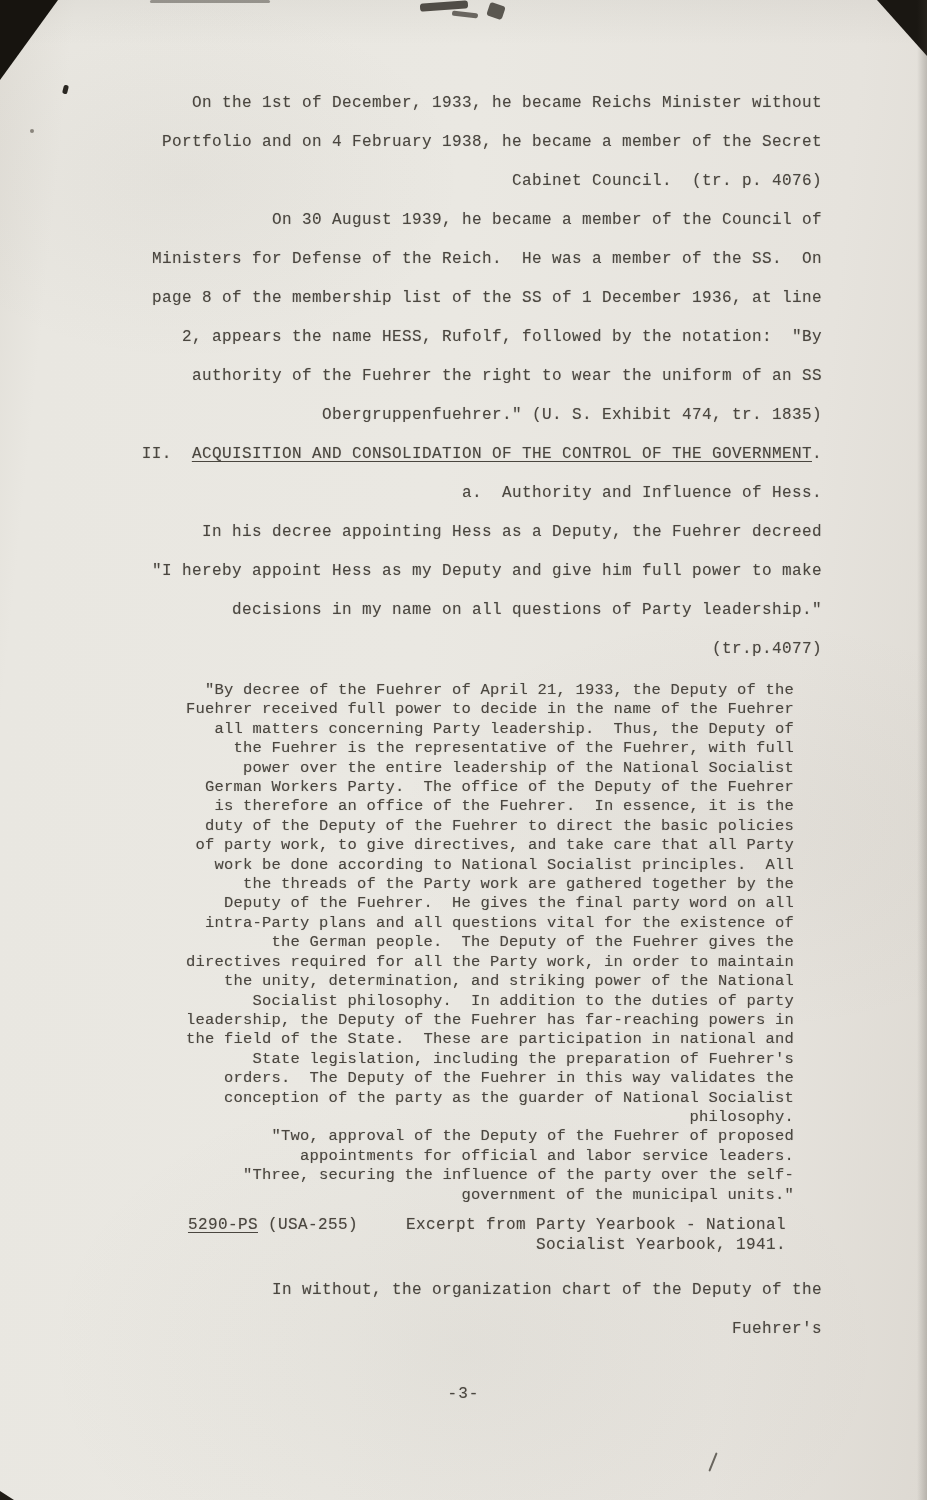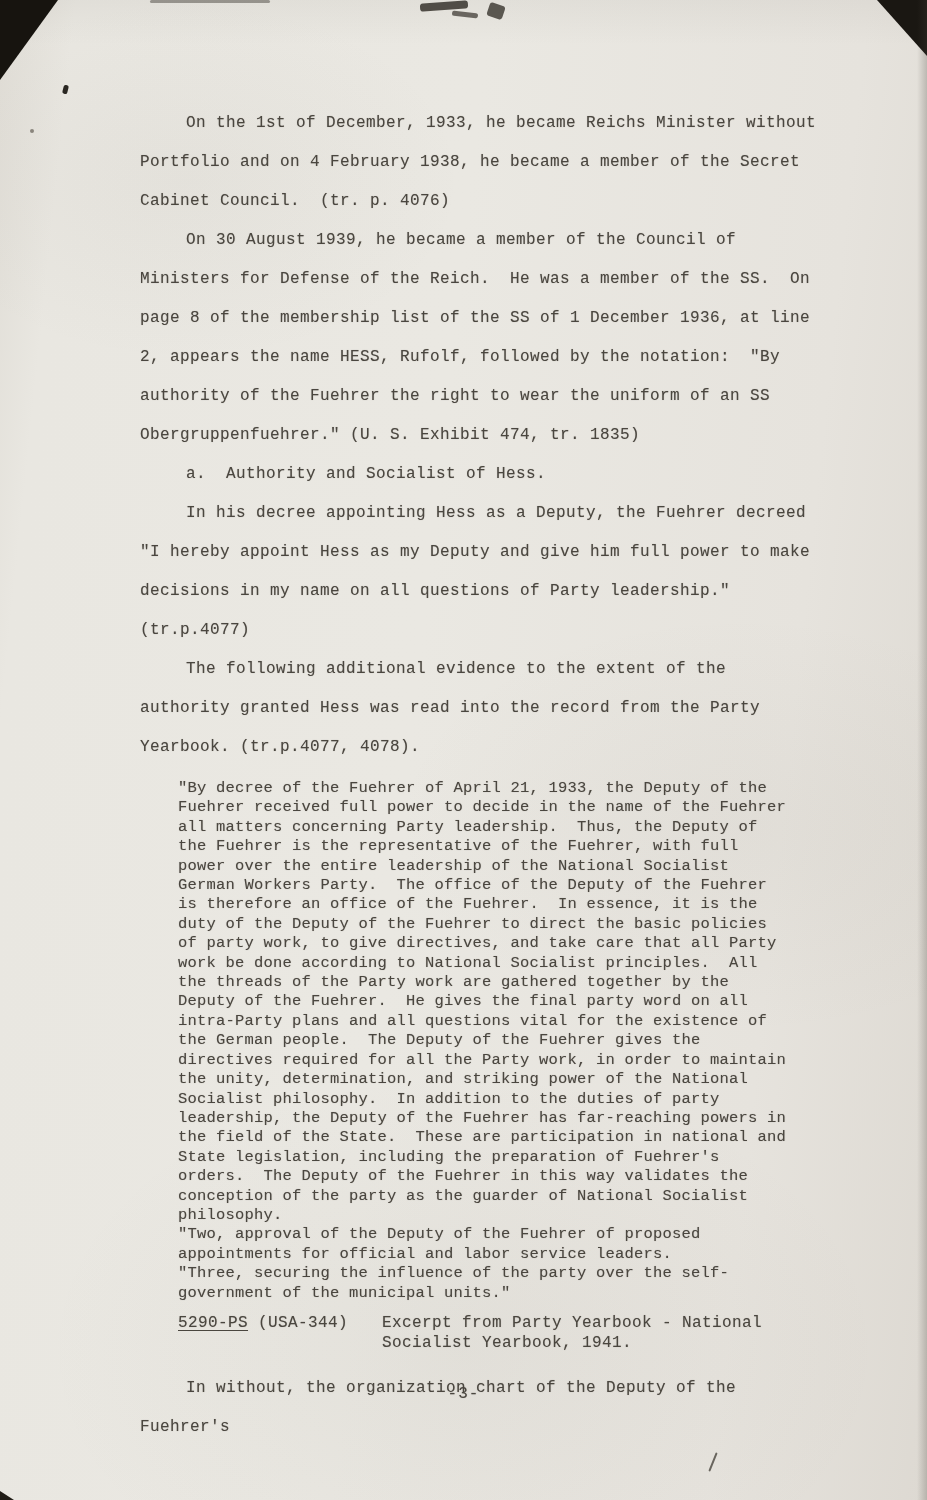--- a/index.html
+++ b/index.html
@@ -23,25 +23,26 @@
     background:
       radial-gradient(ellipse 400px 260px at 20% 12%, rgba(120,112,100,0.05), transparent 70%),
       radial-gradient(ellipse 500px 300px at 80% 55%, rgba(120,112,100,0.05), transparent 70%),
       radial-gradient(ellipse 600px 400px at 50% 90%, rgba(110,104,92,0.06), transparent 70%),
       linear-gradient(180deg, rgba(90,85,75,0.06) 0%, transparent 3%);
     pointer-events: none;
   }
   .content {
     position: absolute;
     left: 140px;
-    top: 104px;
+    top: 84px;
     width: 682px;
     font-size: 16px;
     letter-spacing: 0.4px;
     text-shadow: 0 0 1px rgba(74,70,63,0.35);
+    text-align: right;
   }
   .para {
     line-height: 39px;
     text-indent: 46px;
     white-space: pre-wrap;
   }
   .heading {
     line-height: 39px;
     white-space: pre-wrap;
   }
@@ -126,29 +127,29 @@
   <div class="artifact edge-top-3"></div>
   <div class="artifact edge-top-4"></div>
   <div class="artifact left-mark"></div>
   <div class="artifact left-speck"></div>
   <div class="artifact bottom-slash"></div>
   <div class="artifact right-shade"></div>
 
   <div class="content" id="content">
       <p class="para">On the 1st of December, 1933, he became Reichs Minister without Portfolio and on 4 February 1938, he became a member of the Secret Cabinet Council.  (tr. p. 4076)</p>
       <p class="para">On 30 August 1939, he became a member of the Council of Ministers for Defense of the Reich.  He was a member of the SS.  On page 8 of the membership list of the SS of 1 December 1936, at line 2, appears the name HESS, Rufolf, followed by the notation:  "By authority of the Fuehrer the right to wear the uniform of an SS Obergruppenfuehrer." (U. S. Exhibit 474, tr. 1835)</p>
-      <p class="subheading">a.  Authority and Socialist of Hess.</p>
+      <p class="heading"><span>II.  </span><span class="u">ACQUISITION AND CONSOLIDATION OF THE CONTROL OF THE GOVERNMENT</span><span>.</span></p>
+      <p class="subheading">a.  Authority and Influence of Hess.</p>
       <p class="para">In his decree appointing Hess as a Deputy, the Fuehrer decreed "I hereby appoint Hess as my Deputy and give him full power to make decisions in my name on all questions of Party leadership." (tr.p.4077)</p>
-      <p class="para">The following additional evidence to the extent of the authority granted Hess was read into the record from the Party Yearbook. (tr.p.4077, 4078).</p>
       <div class="quote">
         <p class="quote-para">"By decree of the Fuehrer of April 21, 1933, the Deputy of the Fuehrer received full power to decide in the name of the Fuehrer all matters concerning Party leadership.  Thus, the Deputy of the Fuehrer is the representative of the Fuehrer, with full power over the entire leadership of the National Socialist German Workers Party.  The office of the Deputy of the Fuehrer is therefore an office of the Fuehrer.  In essence, it is the duty of the Deputy of the Fuehrer to direct the basic policies of party work, to give directives, and take care that all Party work be done according to National Socialist principles.  All the threads of the Party work are gathered together by the Deputy of the Fuehrer.  He gives the final party word on all intra-Party plans and all questions vital for the existence of the German people.  The Deputy of the Fuehrer gives the directives required for all the Party work, in order to maintain the unity, determination, and striking power of the National Socialist philosophy.  In addition to the duties of party leadership, the Deputy of the Fuehrer has far-reaching powers in the field of the State.  These are participation in national and State legislation, including the preparation of Fuehrer's orders.  The Deputy of the Fuehrer in this way validates the conception of the party as the guarder of National Socialist philosophy.</p>
         <p class="quote-para">"Two, approval of the Deputy of the Fuehrer of proposed appointments for official and labor service leaders.</p>
         <p class="quote-para">"Three, securing the influence of the party over the self-government of the municipal units."</p>
       </div>
       <div class="citation">
-        <span class="cite-label"><span class="u">5290-PS</span><span> (USA-344)</span></span>
+        <span class="cite-label"><span class="u">5290-PS</span><span> (USA-255)</span></span>
         <span class="cite-text">Excerpt from Party Yearbook - National Socialist Yearbook, 1941.</span>
       </div>
       <p class="para">In without, the organization chart of the Deputy of the Fuehrer's</p>
     </div>
 
   <div class="page-number">-3-</div>
 </div>
 
 </body></html>

